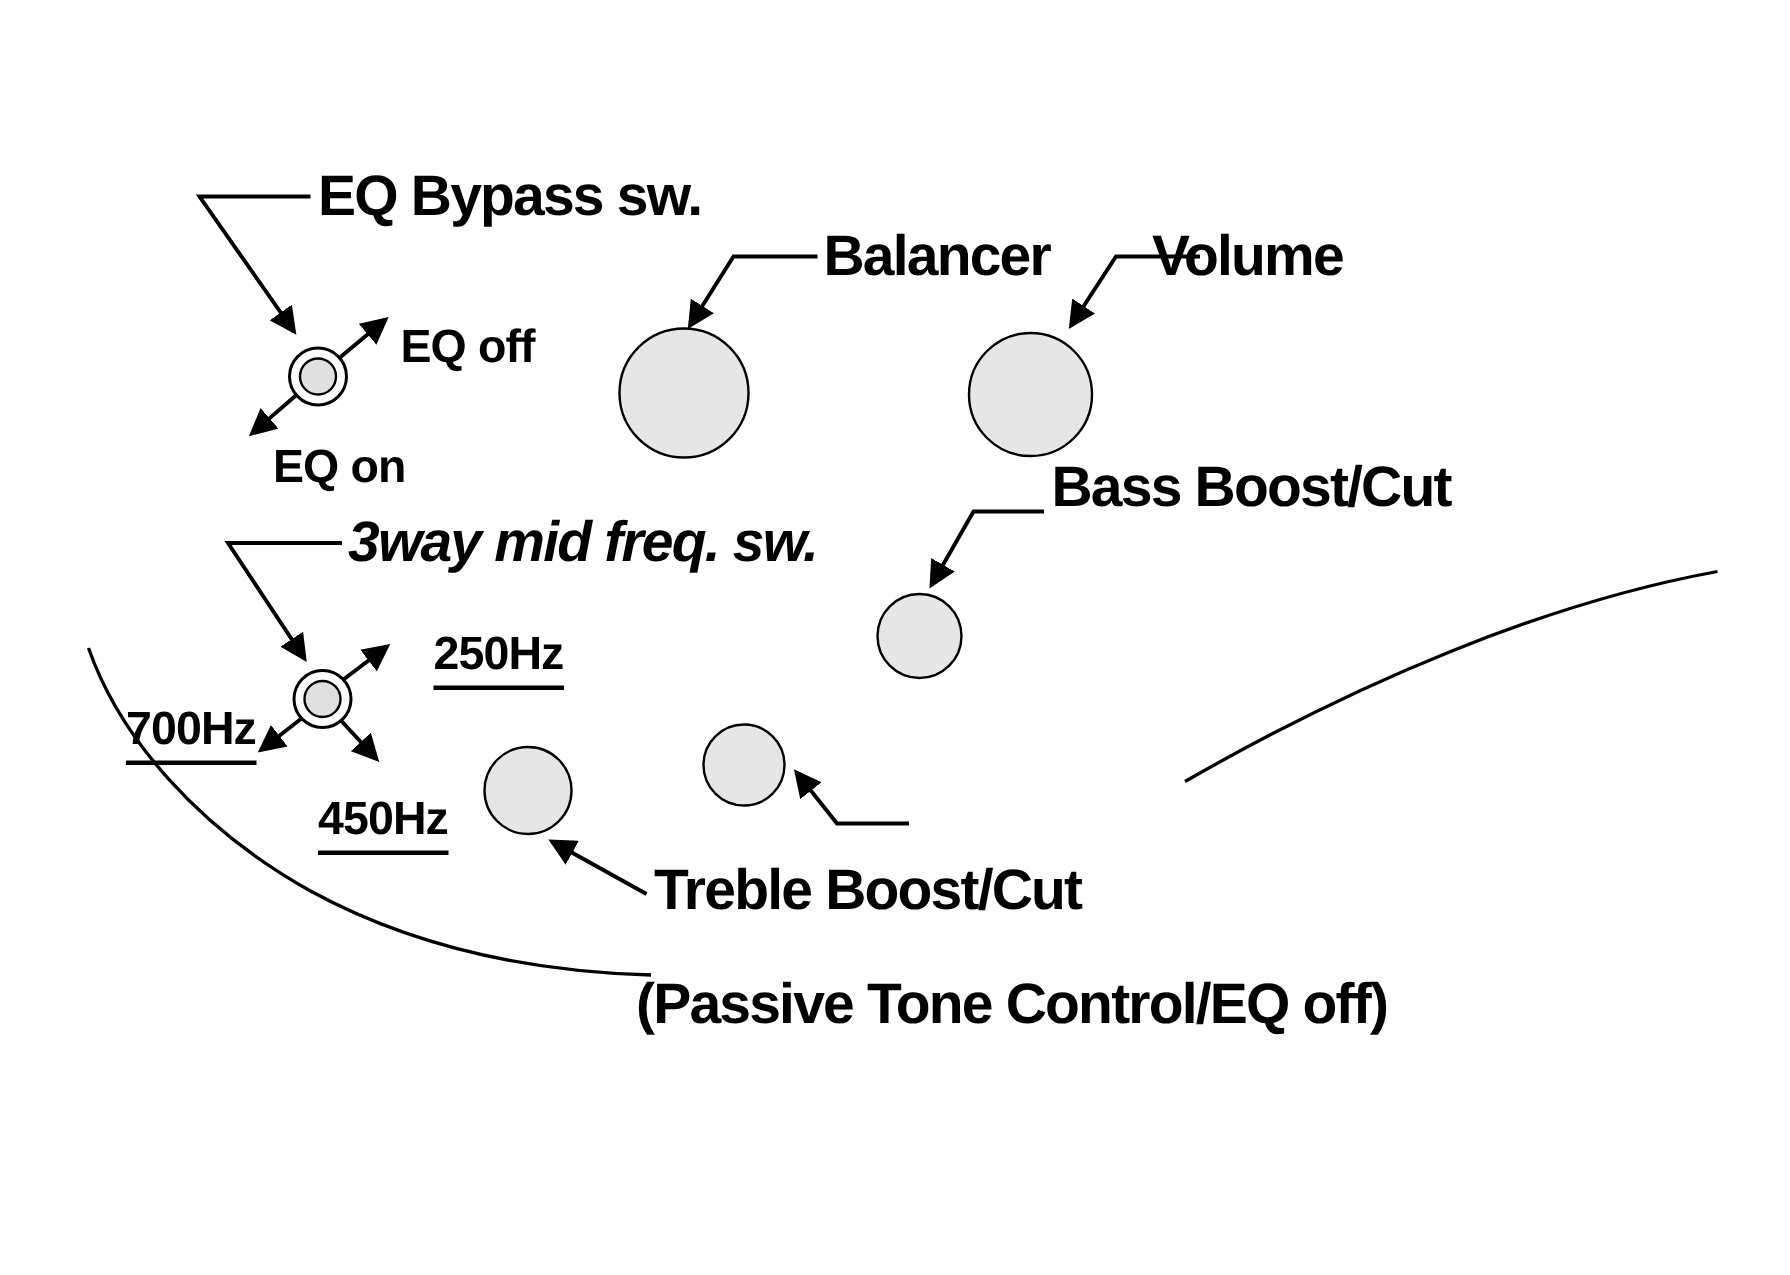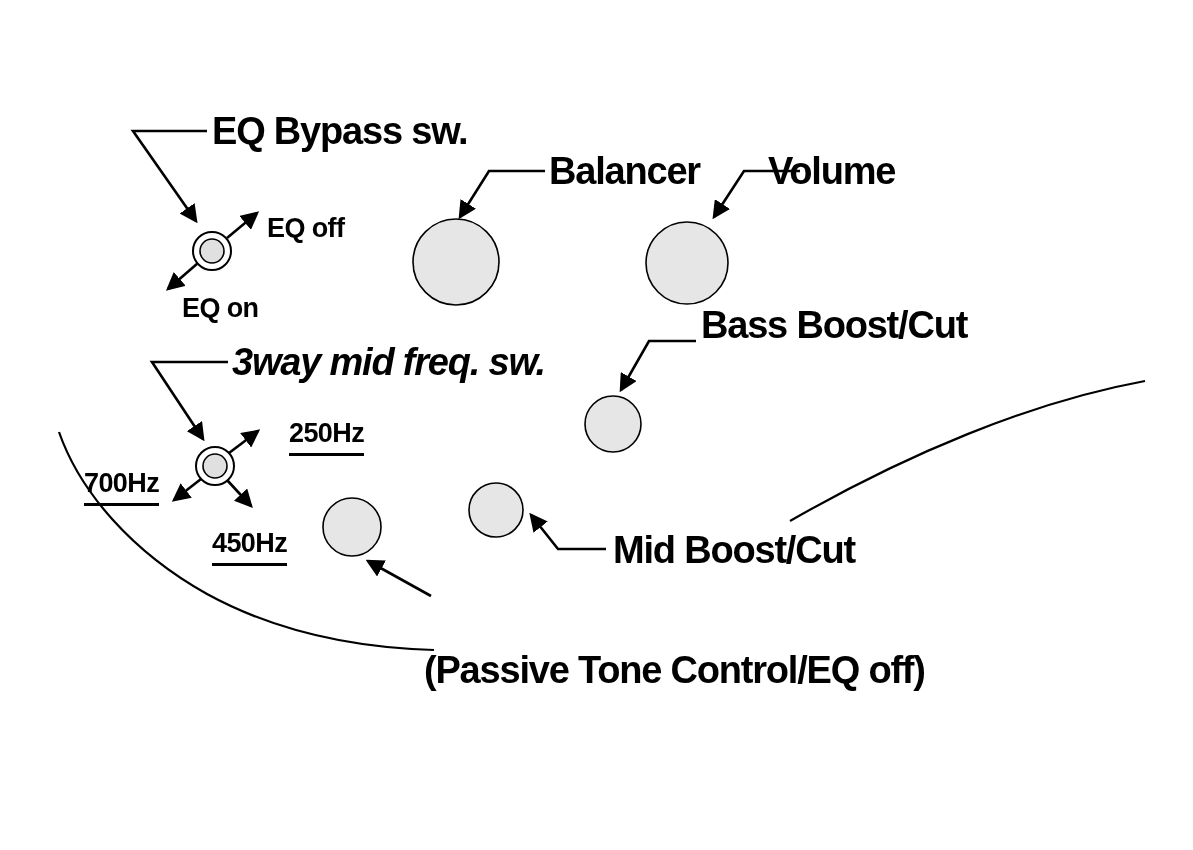--- a/index.html
+++ b/index.html
@@ -3,21 +3,21 @@
 <meta charset="utf-8">
 <style>
   html,body{margin:0;padding:0;background:#ffffff;}
   .canvas{
     position:relative;width:1193px;height:850px;background:#ffffff;
     font-family:"Liberation Sans","DejaVu Sans",sans-serif;color:#000;overflow:hidden;
   }
   .canvas svg{position:absolute;left:0;top:0;}
   .lbl{position:absolute;font-weight:bold;white-space:nowrap;line-height:1;}
   .lbl-lg{font-size:38px;letter-spacing:-1.2px;}
-  .lbl-sm{font-size:27px;letter-spacing:-0.6px;}
+  .lbl-sm{font-size:31px;letter-spacing:-0.6px;}
   .underline{border-bottom:3px solid #000;padding-bottom:6px;}
 </style>
 </head>
 <body>
 
 <div class="canvas">
 
   <svg width="1193" height="850" viewBox="0 0 1193 850">
     <defs>
       <marker id="arrow" viewBox="0 0 10 10" refX="8.5" refY="5" markerWidth="7" markerHeight="7" orient="auto-start-reverse">
@@ -69,18 +69,18 @@
   <div class="lbl lbl-lg" style="left:701px;top:306px;">Bass Boost/Cut</div>
 
   <div class="lbl lbl-lg" style="left:232px;top:343px;font-style:italic;">3way mid freq. sw.</div>
 
   <div class="lbl lbl-sm underline" style="left:289px;top:420px;">250Hz</div>
 
   <div class="lbl lbl-sm underline" style="left:64px;top:470px;margin-left:20px;">700Hz</div>
 
   <div class="lbl lbl-sm underline" style="left:212px;top:530px;">450Hz</div>
 
-  <div class="lbl lbl-lg" style="left:613px;top:531px;">Mid Boost/Cut</div>
 
+  <div class="lbl lbl-lg" style="left:436px;top:575px;">Treble Boost/Cut</div>
 
   <div class="lbl lbl-lg" style="left:424px;top:617px;margin-top:34px;">(Passive Tone Control/EQ off)</div>
 
 </div>
 
 </body></html>

